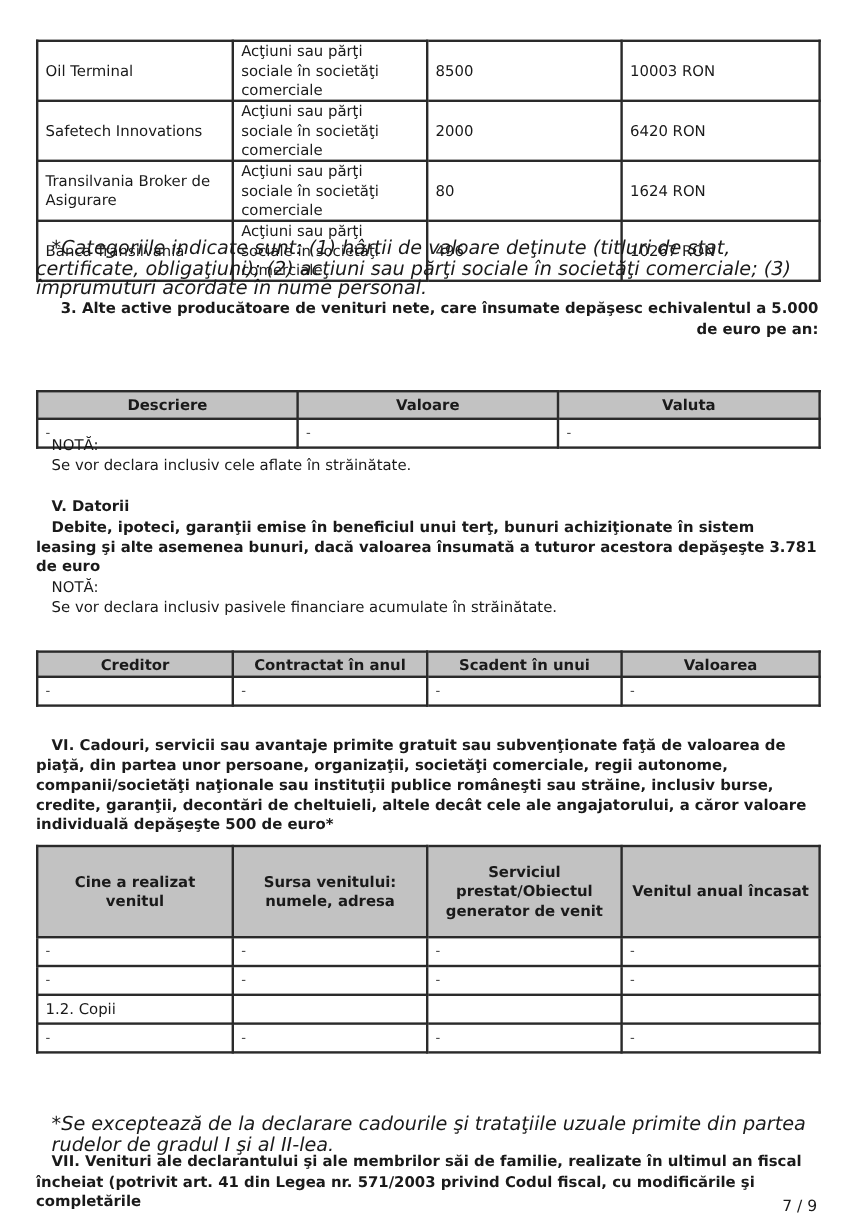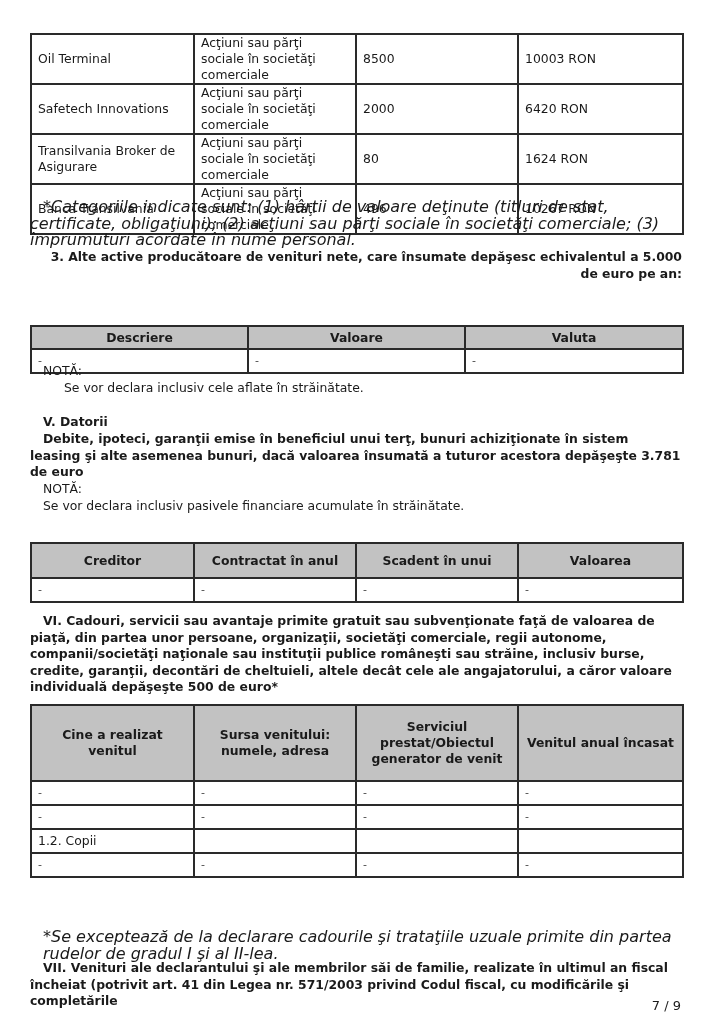--- a/index.html
+++ b/index.html
@@ -74,37 +74,37 @@
   <tbody>
     <tr style="height:24px">
       <td class="dash">-</td>
       <td class="dash">-</td>
       <td class="dash">-</td>
     </tr>
   </tbody>
 </table>
 
 <div class="note" style="top:363px;">NOTĂ:</div>
-<div class="note" style="top:380px;margin-left:21px;">Se vor declara inclusiv cele aflate în străinătate.</div>
+<div class="note" style="top:380px;">Se vor declara inclusiv cele aflate în străinătate.</div>
 
 <div class="note bold" style="top:414px;">V. Datorii</div>
 <div class="para ind bold" style="top:431px;">Debite, ipoteci, garanţii emise în beneficiul unui terţ, bunuri achiziţionate în sistem leasing şi alte asemenea bunuri, dacă valoarea însumată a tuturor acestora depăşeşte 3.781 de euro</div>
 
 <div class="note" style="top:481px;">NOTĂ:</div>
 <div class="note" style="top:498px;">Se vor declara inclusiv pasivele financiare acumulate în străinătate.</div>
 
 <table style="top:542px;">
   <colgroup>
       <col style="width:163px">
       <col style="width:162px">
       <col style="width:162px">
       <col style="width:165px">
     </colgroup>
   <thead>
-    <tr style="height:35px">
+    <tr style="height:21px">
       <th>Creditor</th>
       <th>Contractat în anul</th>
       <th>Scadent în unui</th>
       <th>Valoarea</th>
     </tr>
   </thead>
   <tbody>
     <tr style="height:24px">
       <td class="dash">-</td>
       <td class="dash">-</td>

